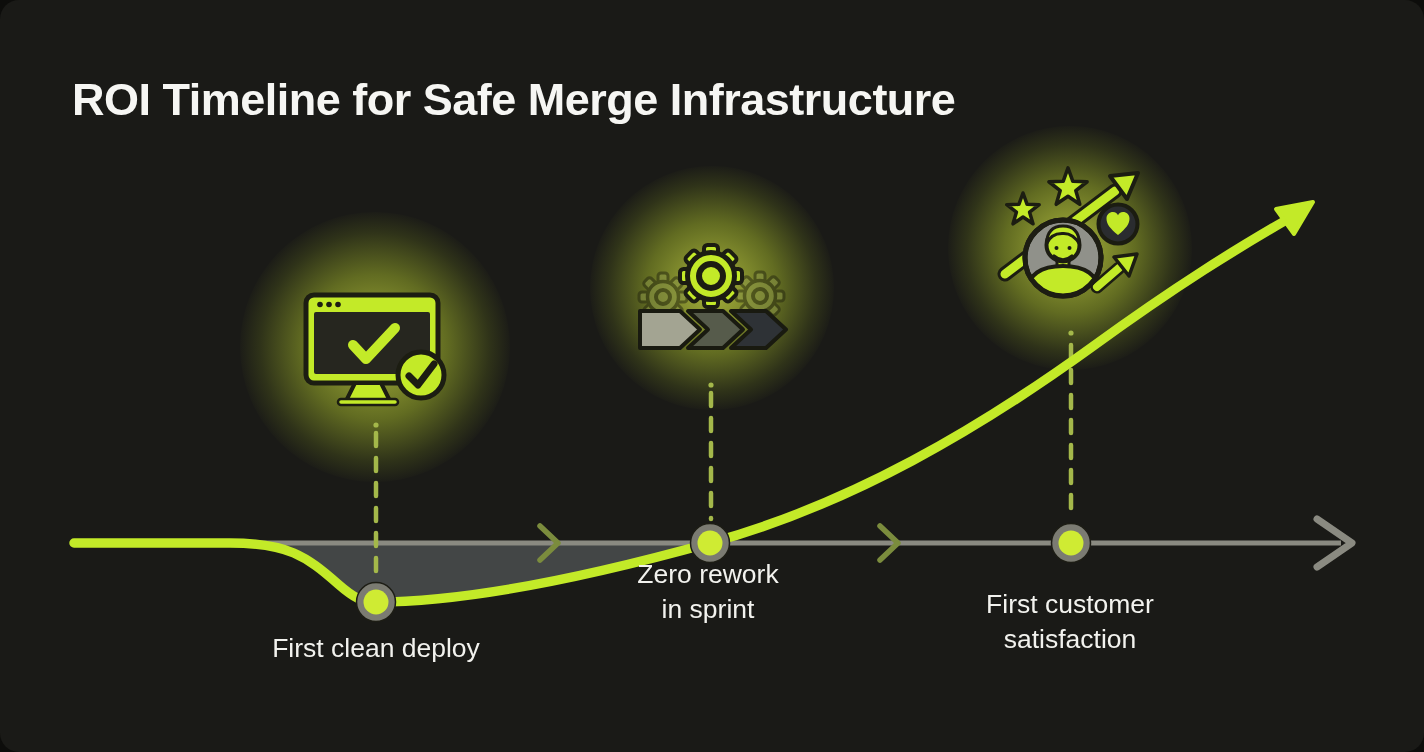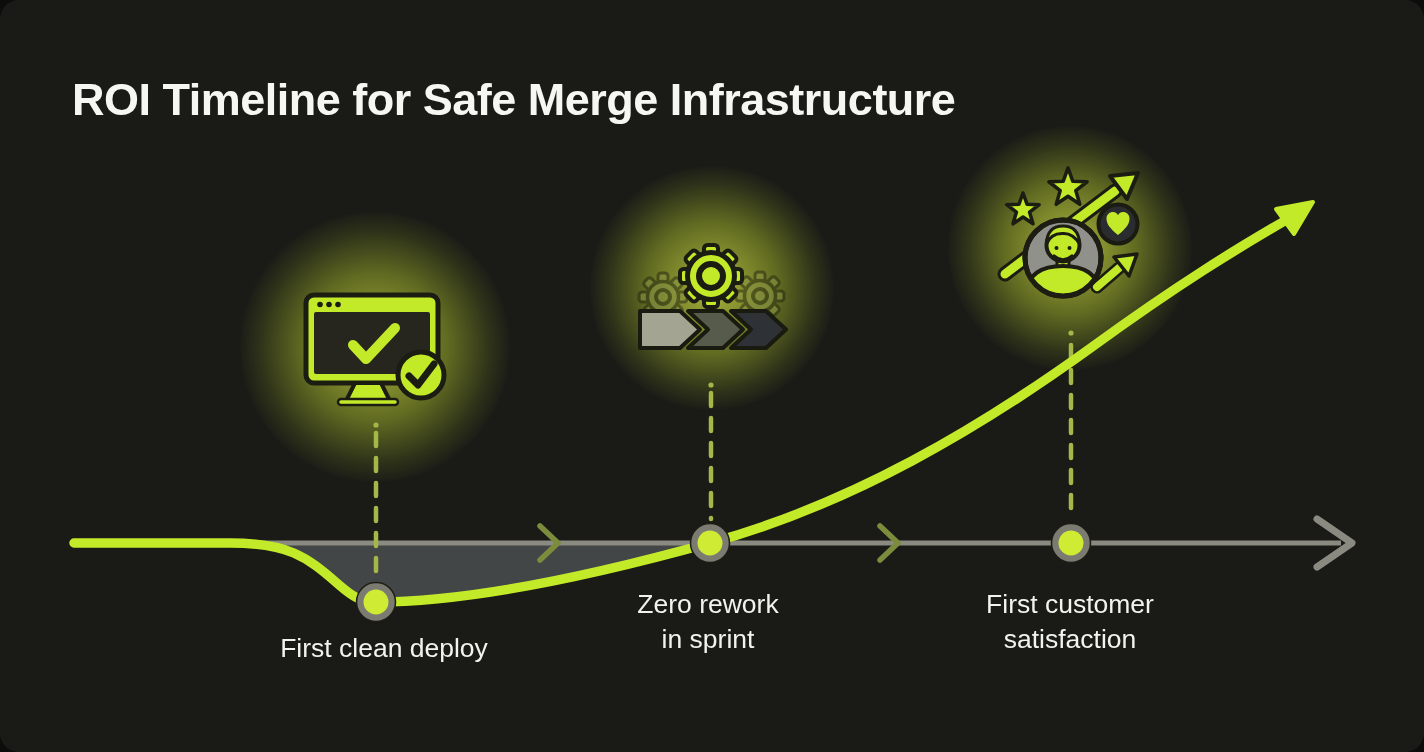--- a/index.html
+++ b/index.html
@@ -26,22 +26,22 @@
   .chart-svg,.icon-svg{position:absolute;}
   .chart-svg{left:0;top:0;}
   .icon-monitor{left:298px;top:283px;}
   .icon-gears{left:628px;top:205px;}
   .icon-customer{left:985px;top:160px;}
   .milestone-label{
     position:absolute;width:340px;text-align:center;
     color:#f2f2ee;font-size:26.5px;line-height:35px;font-weight:400;
     white-space:pre-line;
   }
-  .label1{left:214px;top:631px;}
-  .label2{left:538px;top:587px;}
+  .label1{left:206px;top:631px;}
+  .label2{left:538px;top:557px;}
   .label3{left:900px;top:587px;}
 </style>
 </head>
 <body>
 
 <div class="stage">
 
   <h1 class="page-title">ROI Timeline for Safe Merge Infrastructure</h1>
 
   <div class="glow glow1">

